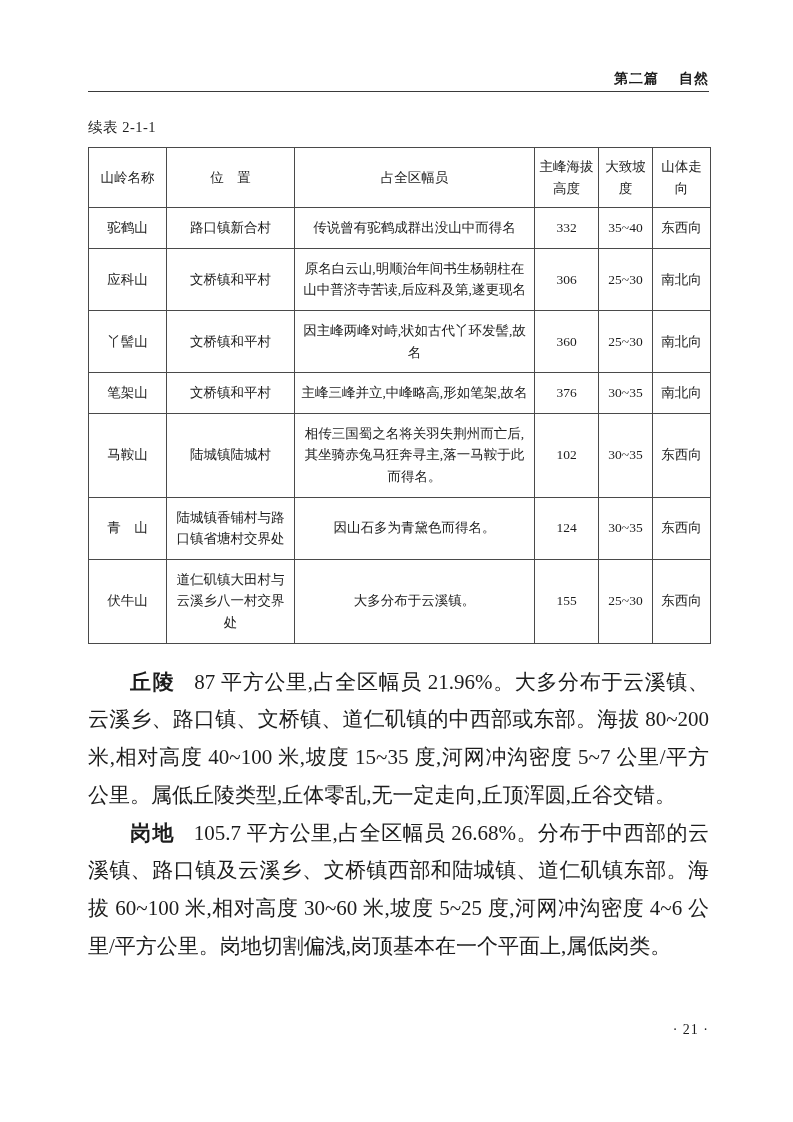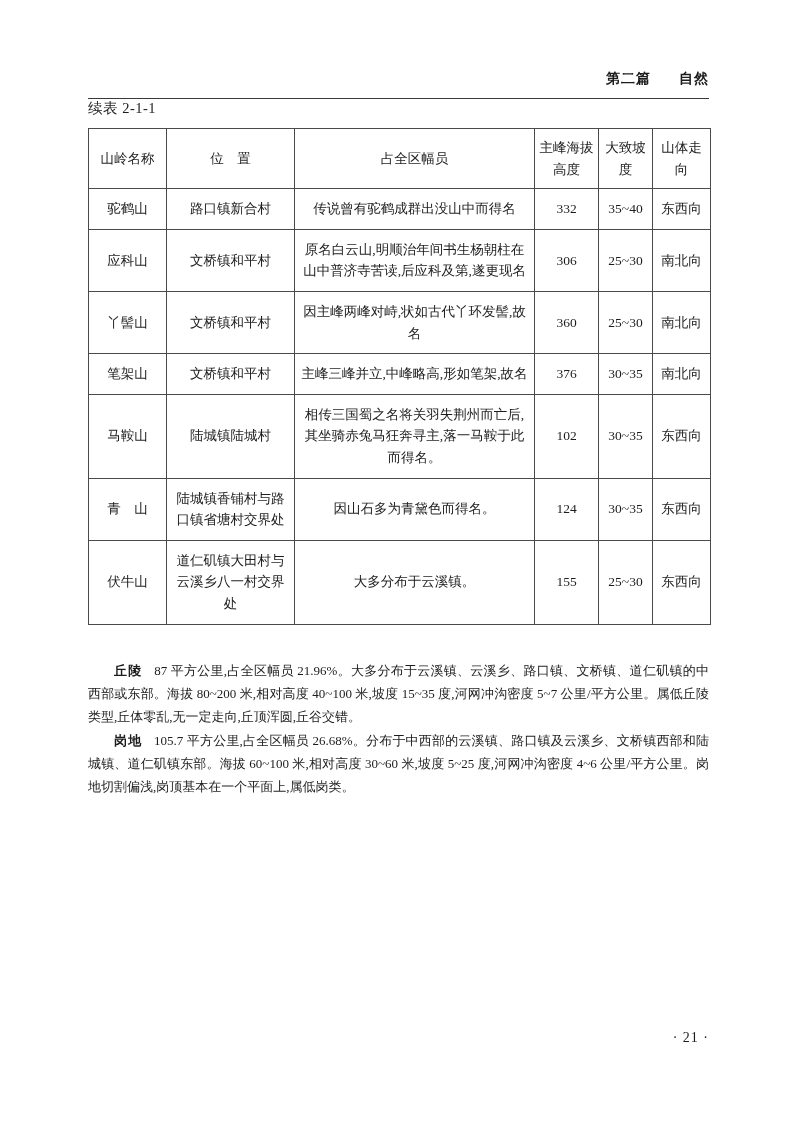--- a/index.html
+++ b/index.html
@@ -13,29 +13,30 @@
     color: #1c1c1c;
     font-family: "Liberation Serif", "DejaVu Serif", serif;
     padding: 70px 84px 0 88px;
     overflow: hidden;
   }
   
   .running-head {
     display: flex;
     justify-content: flex-end;
     align-items: baseline;
-    gap: 28px;
+    gap: 20px;
     font-size: 14px;
     font-weight: bold;
     letter-spacing: 1px;
-    padding-bottom: 10px;
+    padding-bottom: 3px;
     border-bottom: 1px solid #3a3a3a;
   }
   
   .table-caption {
+    margin-top: 26px;
     font-size: 14.5px;
     letter-spacing: 0.5px;
   }
   
   table.mountain-table {
     width: 100%;
     border-collapse: collapse;
     margin-top: 10px;
     font-size: 13.5px;
     table-layout: fixed;
@@ -53,36 +54,36 @@
   }
   table.mountain-table th { padding: 8px 4px; }
   col.c-name   { width: 78px; }
   col.c-loc    { width: 128px; }
   col.c-origin { width: 240px; }
   col.c-elev   { width: 64px; }
   col.c-slope  { width: 54px; }
   col.c-orient { width: 58px; }
   
   .paragraphs {
-    margin-top: 34px;
-    font-size: 13px;
+    margin-top: 20px;
+    font-size: 21px;
     line-height: 1.8;
     text-align: justify;
   }
   .para { text-indent: 2em; }
   .para .term {
     font-weight: bold;
     margin-right: 0.9em;
     letter-spacing: 1px;
   }
   
   .page-number {
     position: absolute;
     right: 84px;
-    bottom: 76px;
+    bottom: 84px;
     font-size: 14px;
     letter-spacing: 1px;
   }
 </style>
 </head>
 <body>
 
 <div class="page">
 
   <div class="running-head">

